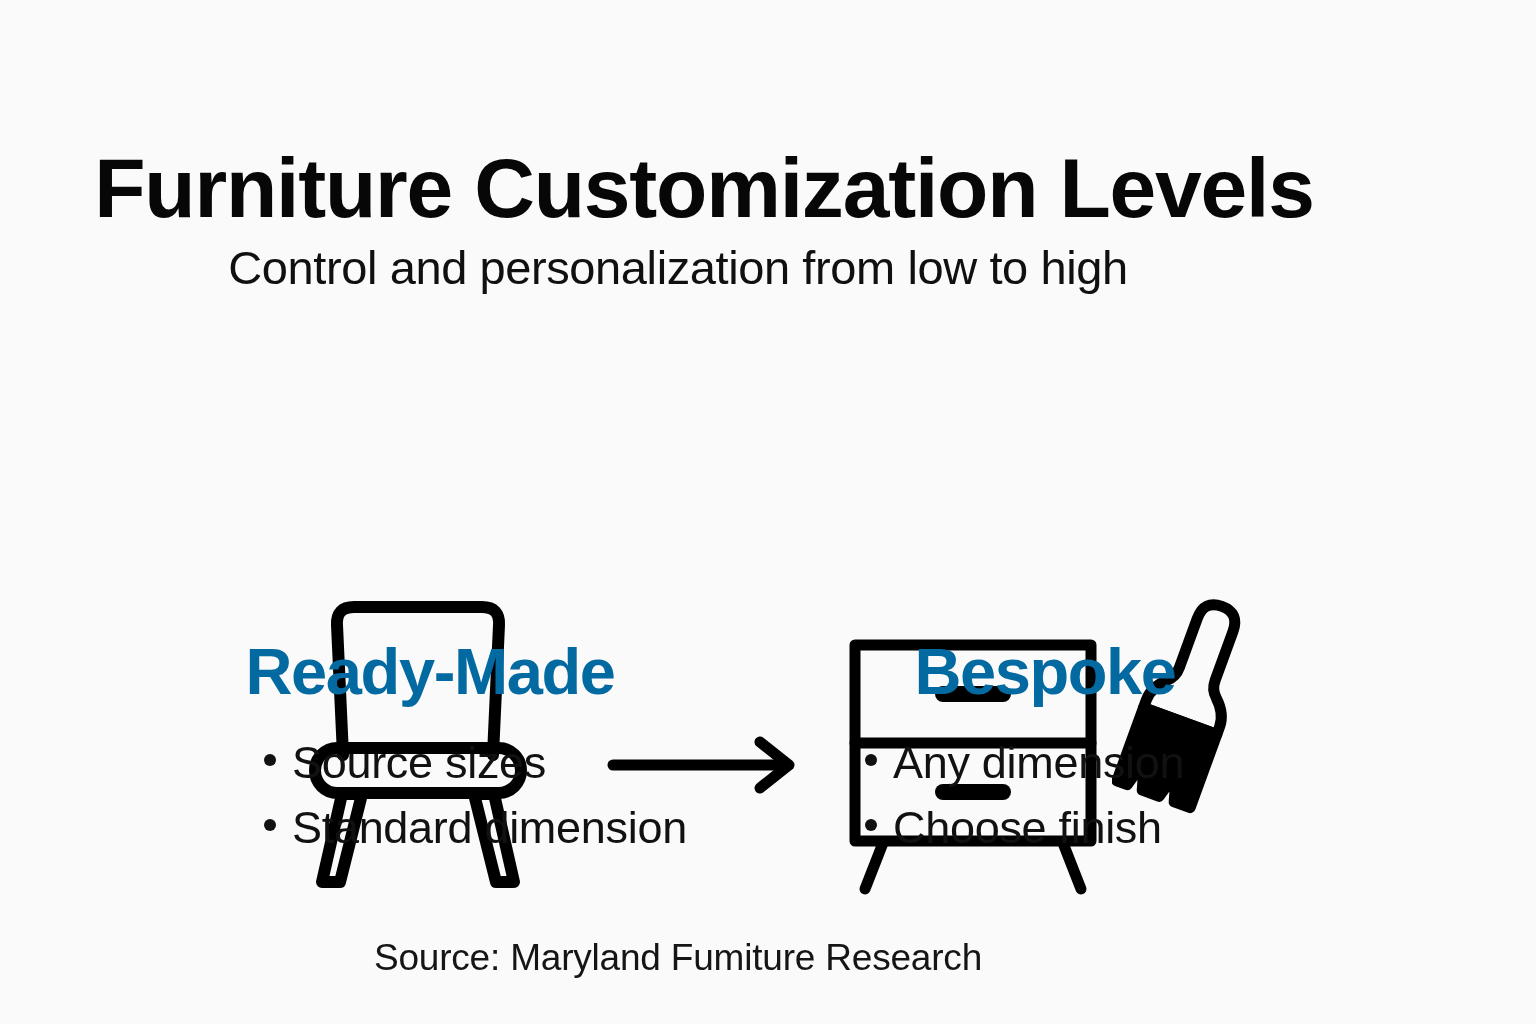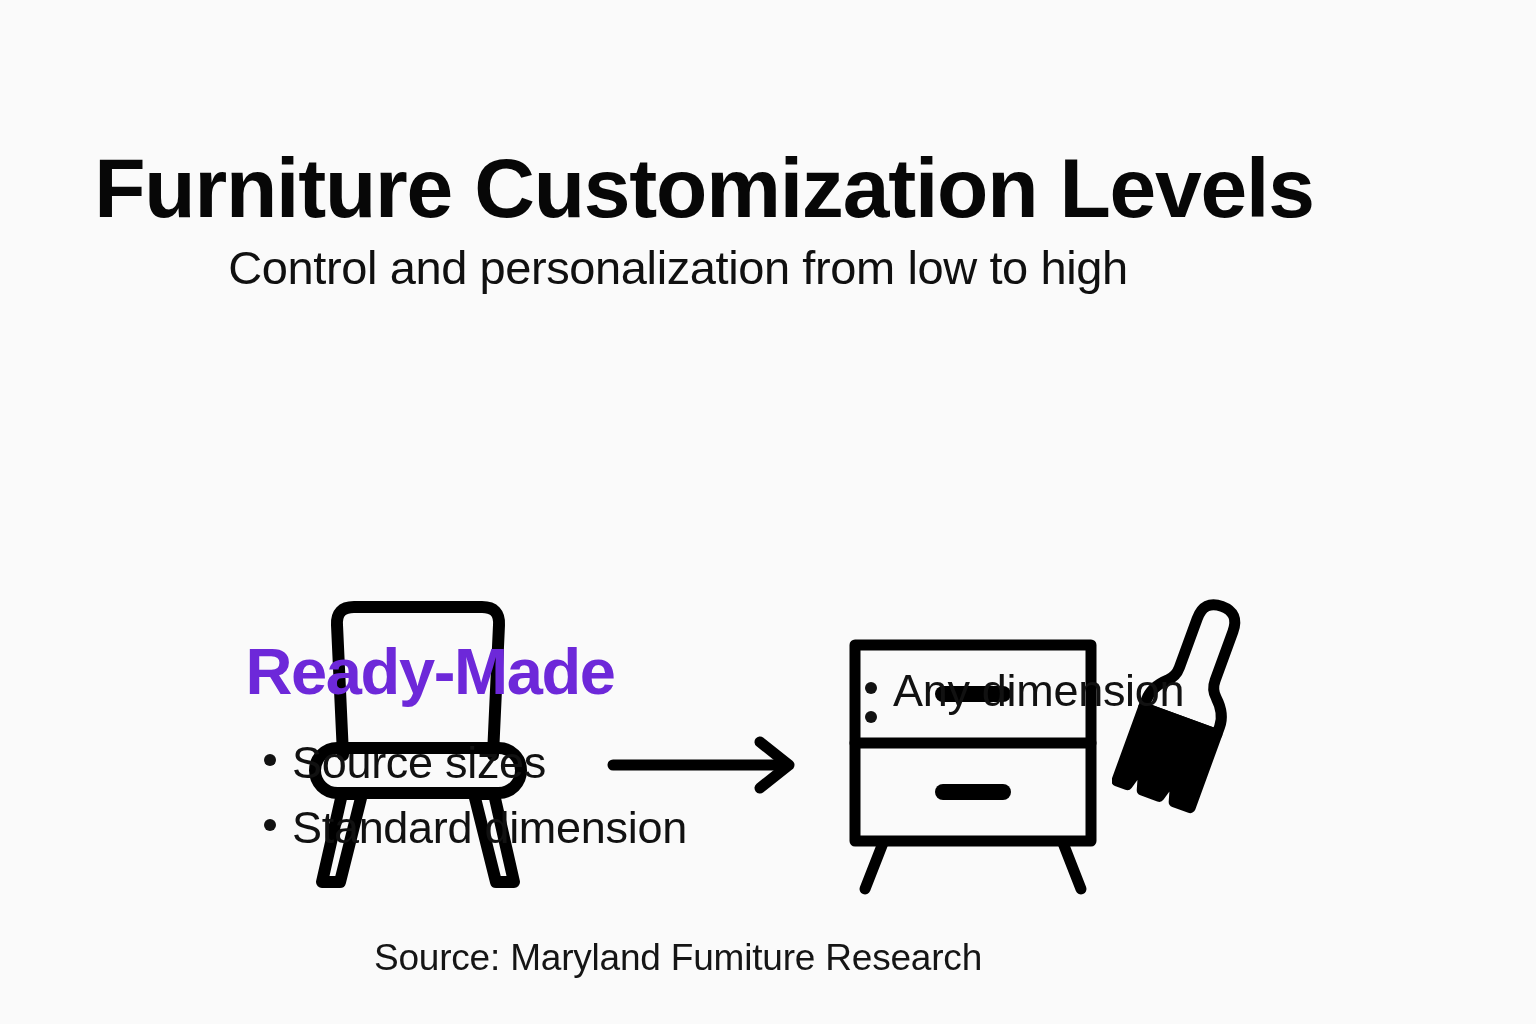--- a/index.html
+++ b/index.html
@@ -84,21 +84,21 @@
     top: 636px;
   }
   .col-left  { left: 170px;  width: 520px; }
   .col-right { left: 845px;  width: 400px; }
 
   .col-heading {
     font-size: 65px;
     line-height: 72px;
     font-weight: 700;
     letter-spacing: -1.4px;
-    color: #6d28d9;
+    color: #0369a1;
     text-align: center;
     white-space: nowrap;
     margin: 0;
   }
   .bullets {
     list-style: none;
     margin: 22px 0 0 0;
     padding: 0;
   }
   .bullet {
@@ -189,26 +189,28 @@
         <span>Source sizes</span>
       </li>
       <li class="bullet">
         <span class="bullet-dot"></span>
         <span>Standard dimension</span>
       </li>
     </ul>
   </div>
 
   <div class="col col-right">
+    <h2 class="col-heading">Bespoke</h2>
     <ul class="bullets">
       <li class="bullet">
         <span class="bullet-dot"></span>
         <span>Any dimension</span>
       </li>
       <li class="bullet">
         <span class="bullet-dot"></span>
+        <span>Choose finish</span>
       </li>
     </ul>
   </div>
 
   <p class="source">Source: Maryland Fumiture Research</p>
 
 </div>
 
 </body></html>

